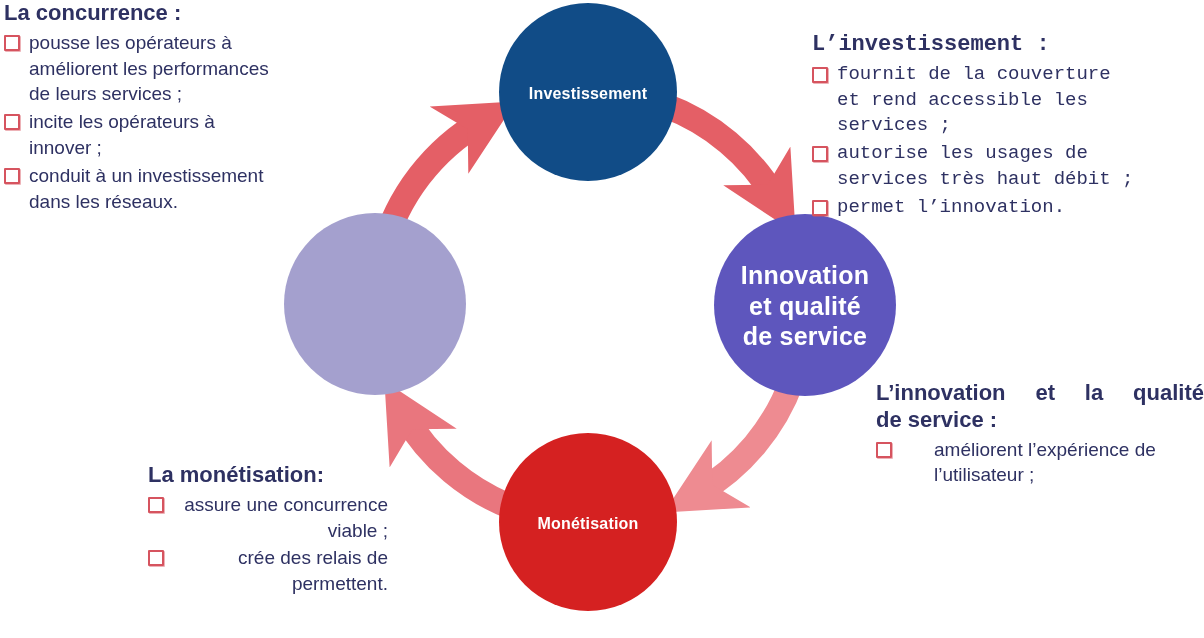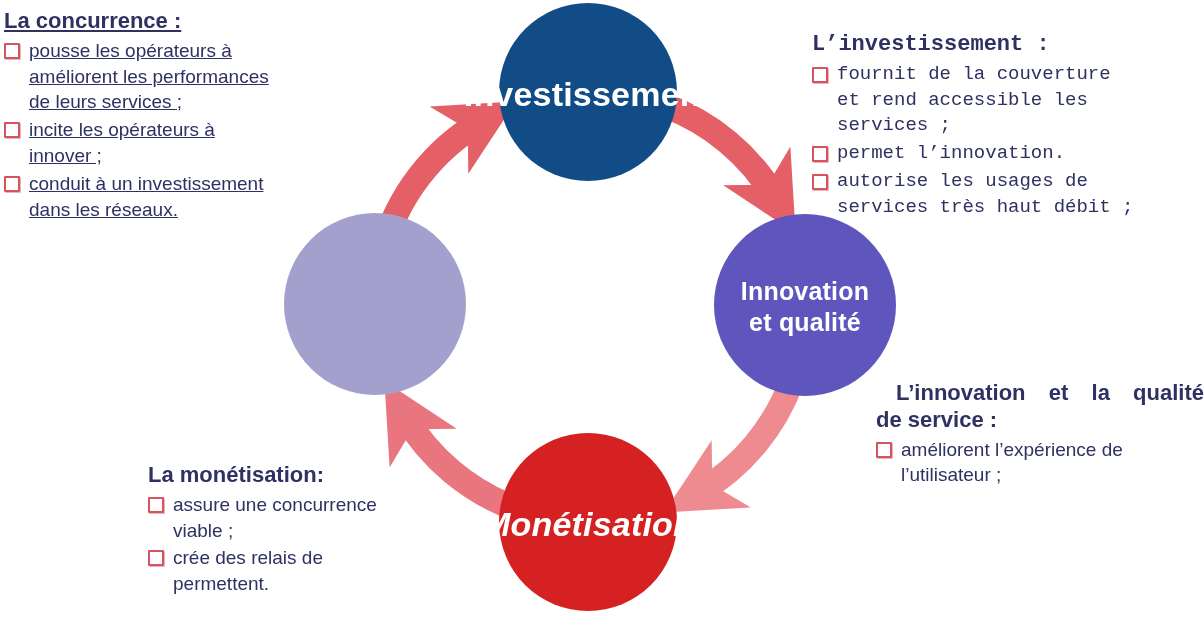--- a/index.html
+++ b/index.html
@@ -3,39 +3,39 @@
 <meta charset="utf-8">
 <style>
   html,body{margin:0;padding:0;background:#ffffff;}
   .stage{
     position:relative;width:1204px;height:638px;background:#ffffff;overflow:hidden;
     font-family:"Liberation Sans","DejaVu Sans",sans-serif;
   }
   .stage svg{position:absolute;left:0;top:0;}
   .node-label{
     position:absolute;transform:translate(-50%,-50%);
-    color:#ffffff;font-weight:bold;font-size:34px;white-space:nowrap;
+    color:#ffffff;font-weight:bold;font-size:16px;white-space:nowrap;
     text-align:center;letter-spacing:.2px;
   }
   .node-label.multi{font-size:25px;line-height:1.22;}
   .annot{position:absolute;color:#2e3162;}
   .annot-title{font-size:22px;font-weight:bold;margin:0 0 3px 0;line-height:1.22;}
-  .annot-title .jline{text-align:justify;text-align-last:justify;margin-left:20px;}
+  .annot-title .jline{text-align:justify;text-align-last:justify;}
   .annot ul{list-style:none;margin:0;padding:0;}
   .annot li{display:flex;align-items:flex-start;gap:9px;margin:0 0 2px 0;}
   .sq{
     flex:0 0 auto;width:12px;height:12px;margin-top:5px;
     border:2px solid #d6545f;border-radius:1px;background:#ffffff;
     box-shadow:1px 1px 0 rgba(214,84,95,.45);
   }
   .txt{font-size:19px;line-height:1.36;}
   .w252{max-width:252px;}
   .w300{max-width:300px;}
-  .w240{max-width:240px;}
-  .w215{max-width:215px;}
+  .w240{max-width:240px;margin-left:33px;}
+  .w215{max-width:215px;text-align:right;}
 </style>
 </head>
 <body>
 
 <div class="stage">
 
   <svg width="1204" height="638" viewBox="0 0 1204 638">
     <defs>
       <marker id="ah0" viewBox="0 0 10 10" refX="5" refY="5" markerWidth="3.1" markerHeight="3.1" orient="auto" markerUnits="strokeWidth">
         <path d="M0 0 L10 5 L0 10 L2.8 5 Z" fill="#e45f66"></path>
@@ -60,26 +60,27 @@
     <circle cx="805" cy="305" r="91" fill="#5e56bd"></circle>
     <circle cx="588" cy="522" r="89" fill="#d52121"></circle>
     <circle cx="375" cy="304" r="91" fill="#a4a0ce"></circle>
   </svg>
 
   <div class="node-label" style="left:588px;top:94px;">Investissement</div>
 
   <div class="node-label multi" style="left:805px;top:306px;">
     <div>Innovation</div>
     <div>et qualité</div>
+    <div>de service</div>
   </div>
 
-  <div class="node-label" style="left:588px;top:524px;font-style:italic;">Monétisation</div>
+  <div class="node-label" style="left:588px;top:524px;">Monétisation</div>
 
 
-  <div class="annot" style="left:4px;top:8px;width:302px;text-decoration:underline;">
+  <div class="annot" style="left:4px;top:0;width:302px;">
     <div class="annot-title">La concurrence :</div>
     <ul>
       <li>
         <span class="sq"></span>
         <span class="txt w252">pousse les opérateurs à améliorent les performances de leurs services ;</span>
       </li>
       <li>
         <span class="sq"></span>
         <span class="txt w252">incite les opérateurs à innover ;</span>
       </li>
@@ -92,25 +93,25 @@
 
   <div class="annot" style="left:812px;top:32px;width:392px;font-family:Liberation Mono, monospace;">
     <div class="annot-title">L’investissement :</div>
     <ul>
       <li>
         <span class="sq"></span>
         <span class="txt w300">fournit de la couverture et rend accessible les services ;</span>
       </li>
       <li>
         <span class="sq"></span>
-        <span class="txt w300">permet l’innovation.</span>
+        <span class="txt w300">autorise les usages de services très haut débit ;</span>
       </li>
       <li>
         <span class="sq"></span>
-        <span class="txt w300">autorise les usages de services très haut débit ;</span>
+        <span class="txt w300">permet l’innovation.</span>
       </li>
     </ul>
   </div>
 
   <div class="annot" style="left:876px;top:380px;width:328px;">
     <div class="annot-title">
       <div class="jline">L’innovation et la qualité</div>
       <div>de service :</div>
     </div>
     <ul>

